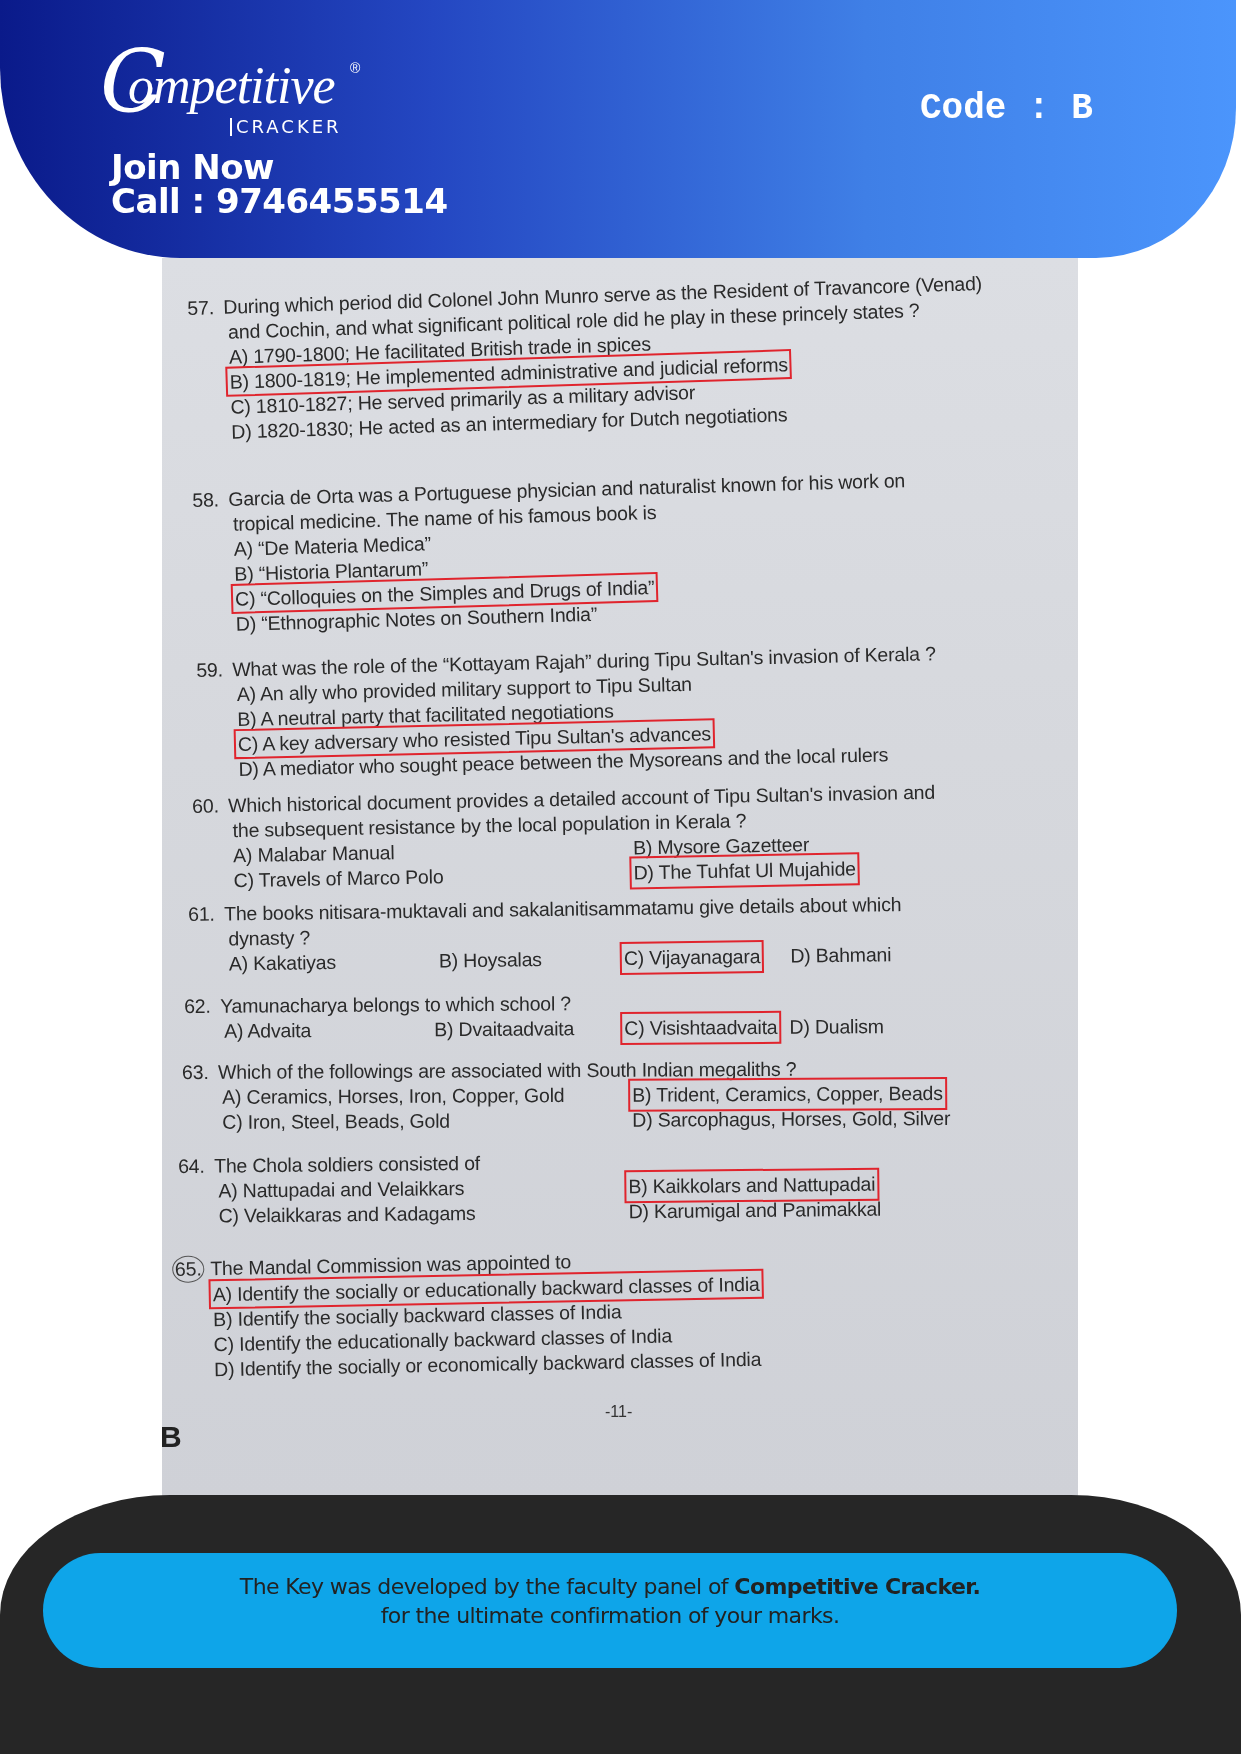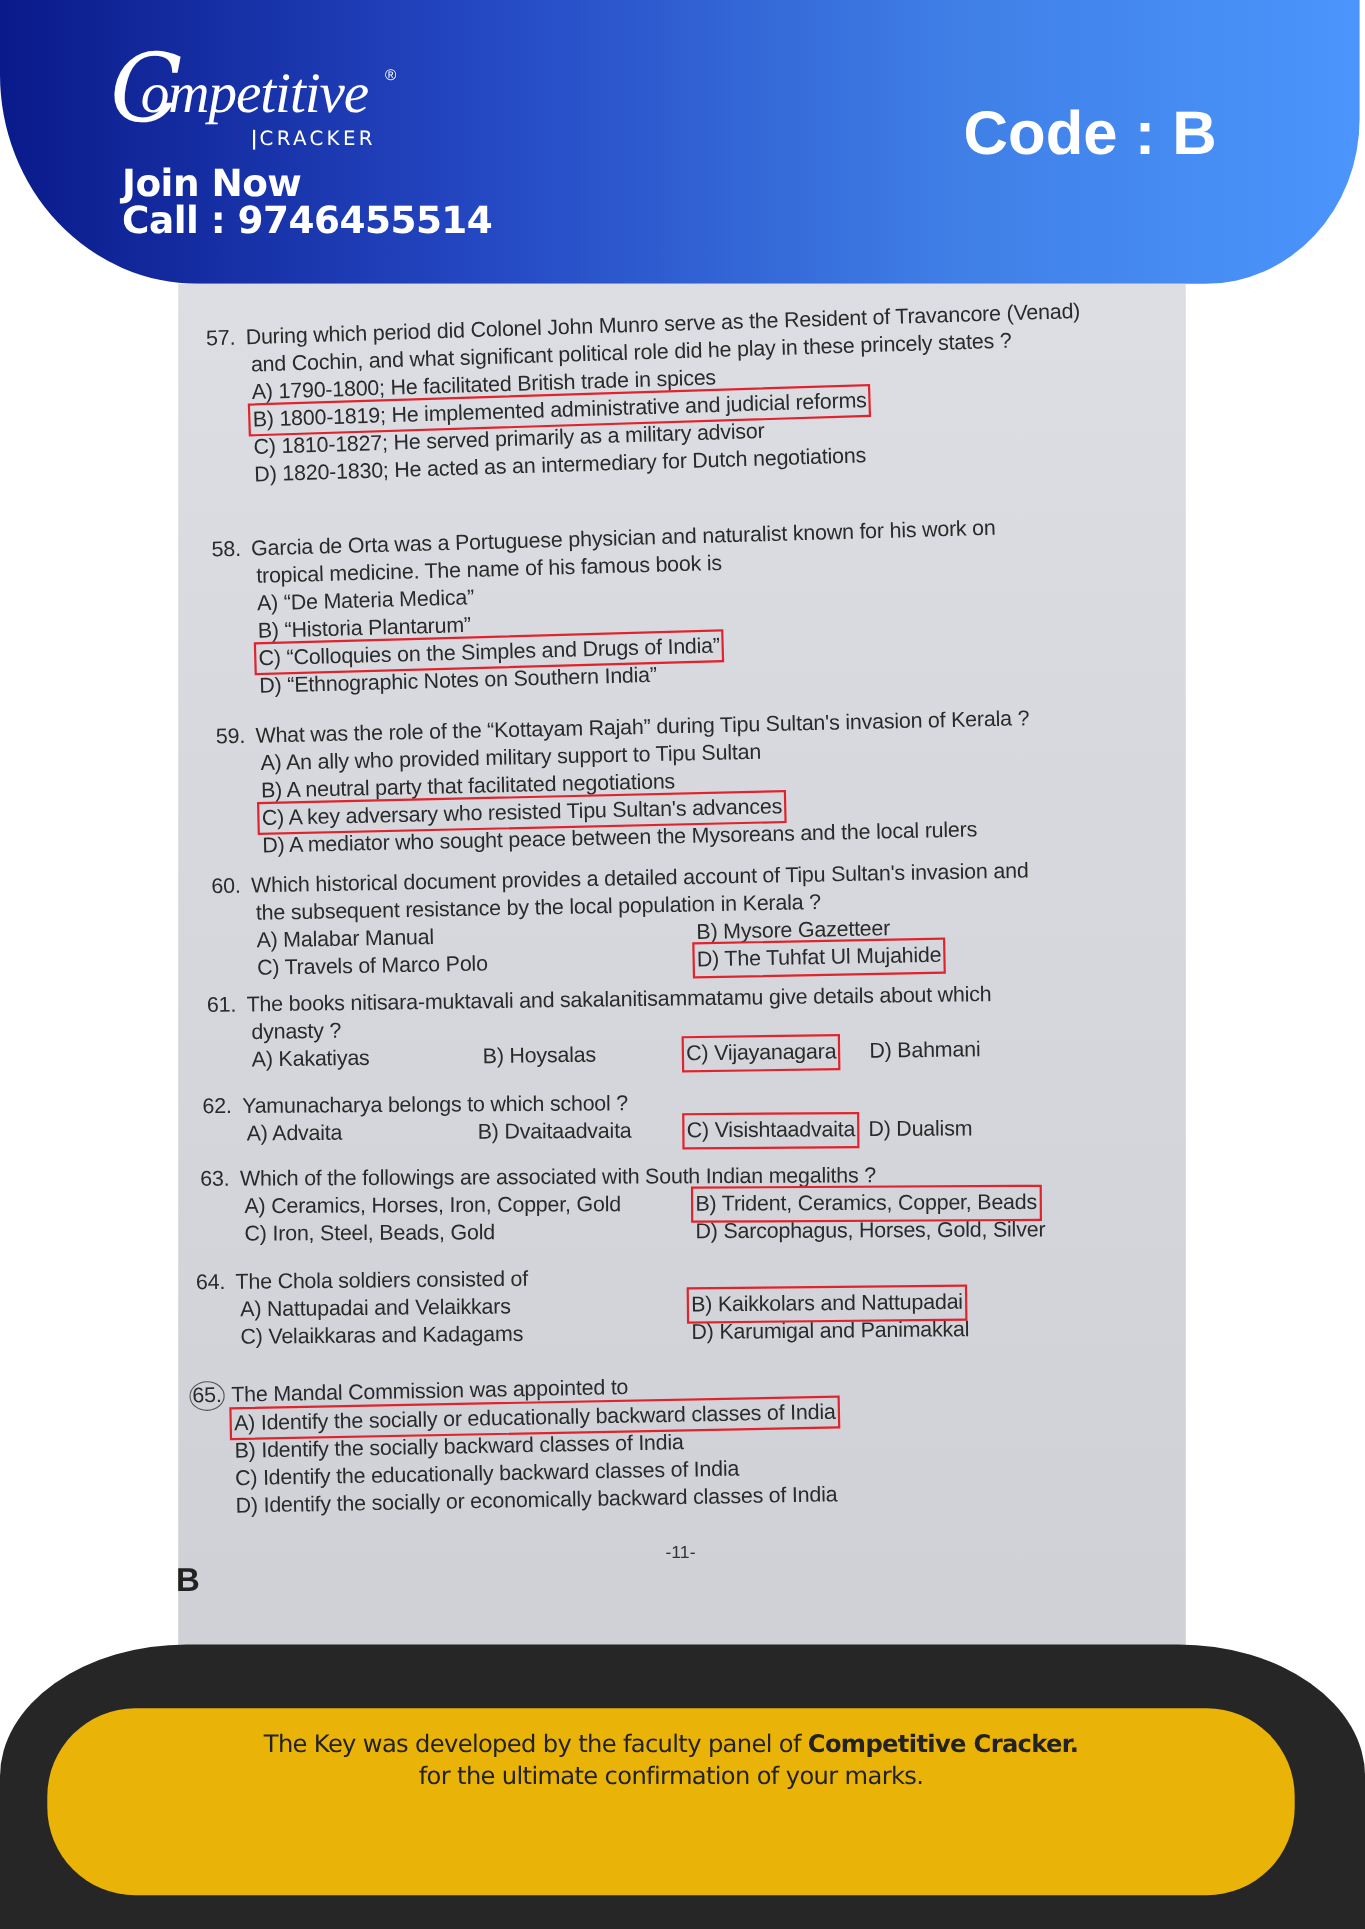--- a/index.html
+++ b/index.html
@@ -6,36 +6,36 @@
   body{width:1241px;height:1754px;position:relative;overflow:hidden;background:#ffffff;font-family:"Liberation Sans",sans-serif;}
   .header{position:absolute;left:0;top:0;width:1236px;height:258px;
     background:linear-gradient(90deg,#0a1a8a 0%,#2447c2 35%,#3f7fe6 70%,#4b95fc 100%);
     border-bottom-left-radius:180px 190px;border-bottom-right-radius:140px 150px;}
   .logo{position:absolute;left:100px;top:38px;width:270px;height:100px;}
   .logo-mark{position:absolute;left:0;top:0;font-family:"DejaVu Serif",serif;font-size:86px;color:#fff;line-height:86px;font-style:italic;}
   .logo-word{position:absolute;left:28px;top:18px;font-family:Liberation Serif, serif;font-style:italic;font-size:52px;color:#fff;letter-spacing:-1px;}
   .logo-sub{position:absolute;left:130px;top:80px;font-family:"DejaVu Sans",sans-serif;font-size:18px;color:#fff;letter-spacing:3px;border-left:2px solid #fff;padding-left:4px;line-height:18px;text-align:right;}
   .logo-reg{position:absolute;left:250px;top:22px;font-size:14px;color:#fff;}
   .join{position:absolute;left:111px;top:150px;color:#fff;font-family:"DejaVu Sans",sans-serif;font-weight:bold;font-size:34px;line-height:34px;letter-spacing:-0.5px;}
-  .code{position:absolute;left:876px;top:88px;color:#fff;font-family:Liberation Sans, sans-serif;font-weight:bold;font-size:56px;letter-spacing:0px;}
+  .code{position:absolute;left:920px;top:88px;color:#fff;font-family:Liberation Mono, monospace;font-weight:bold;font-size:36px;letter-spacing:0px;}
   .paper{position:absolute;left:162px;top:258px;width:916px;height:1240px;
     background:linear-gradient(180deg,#dcdee3 0%,#d6d8dd 40%,#cfd1d7 100%);}
   .q{position:absolute;color:#2a2a2a;font-family:"Liberation Sans",sans-serif;font-size:19.5px;line-height:25px;letter-spacing:-0.2px;}
   .q .stem{display:block;}
   .q .num{display:inline-block;width:36px;}
   .q .opt{display:block;padding-left:40px;}
   .q .ind{padding-left:40px;display:block;}
   .row{display:flex;padding-left:40px;}
   .row span{display:inline-block;}
   .hl{outline:2px solid #e0242d;outline-offset:2px;}
   .pageno{position:absolute;left:605px;top:1403px;font-size:16px;color:#333;}
   .codeb{position:absolute;left:160px;top:1420px;font-size:30px;color:#222;font-weight:bold;}
   .footer{position:absolute;left:0;top:1495px;width:1241px;height:259px;background:#262626;
     border-top-left-radius:170px 120px;border-top-right-radius:170px 120px;}
-  .pill{position:absolute;left:43px;top:1553px;width:1134px;height:170px;background:#eab308;border-radius:80px;
+  .pill{position:absolute;left:43px;top:1553px;width:1134px;height:115px;background:#0ea5e9;border-radius:80px;
     text-align:center;color:#222;font-family:"DejaVu Sans",sans-serif;font-size:22px;line-height:29px;padding-top:19px;box-sizing:border-box;letter-spacing:-0.6px;}
   .pill b{font-weight:bold;}
 </style>
 </head>
 <body>
 
 <div class="header">
   <div class="logo">
     <span class="logo-mark">C</span>
     <span class="logo-word">ompetitive</span>

